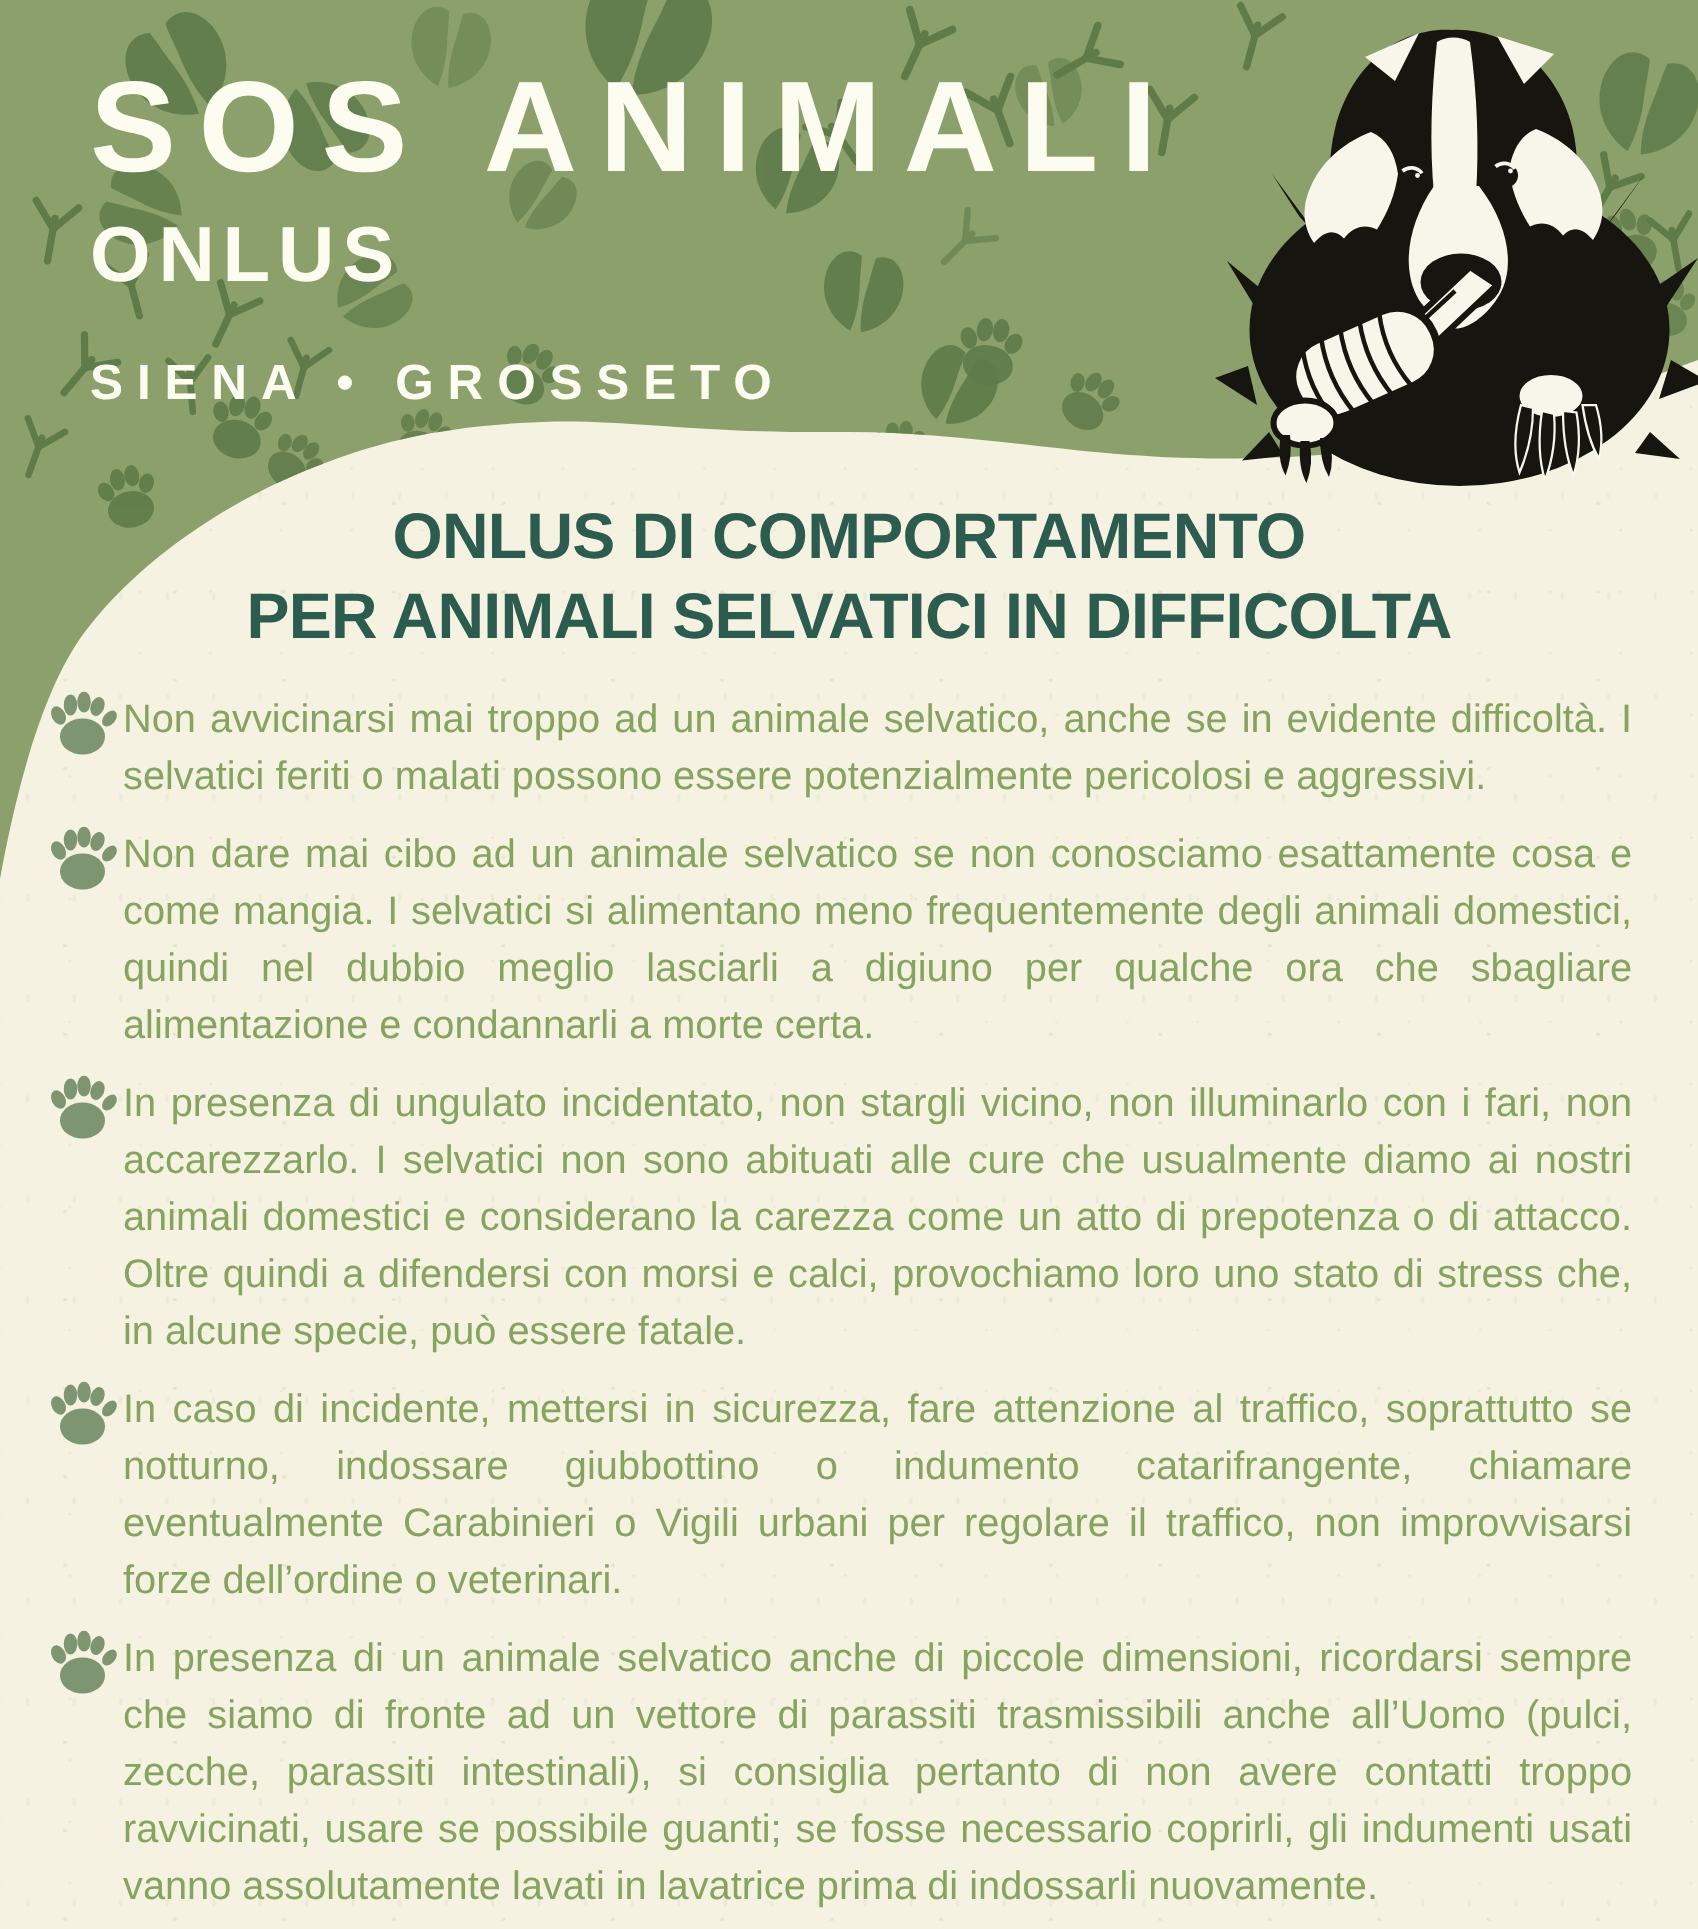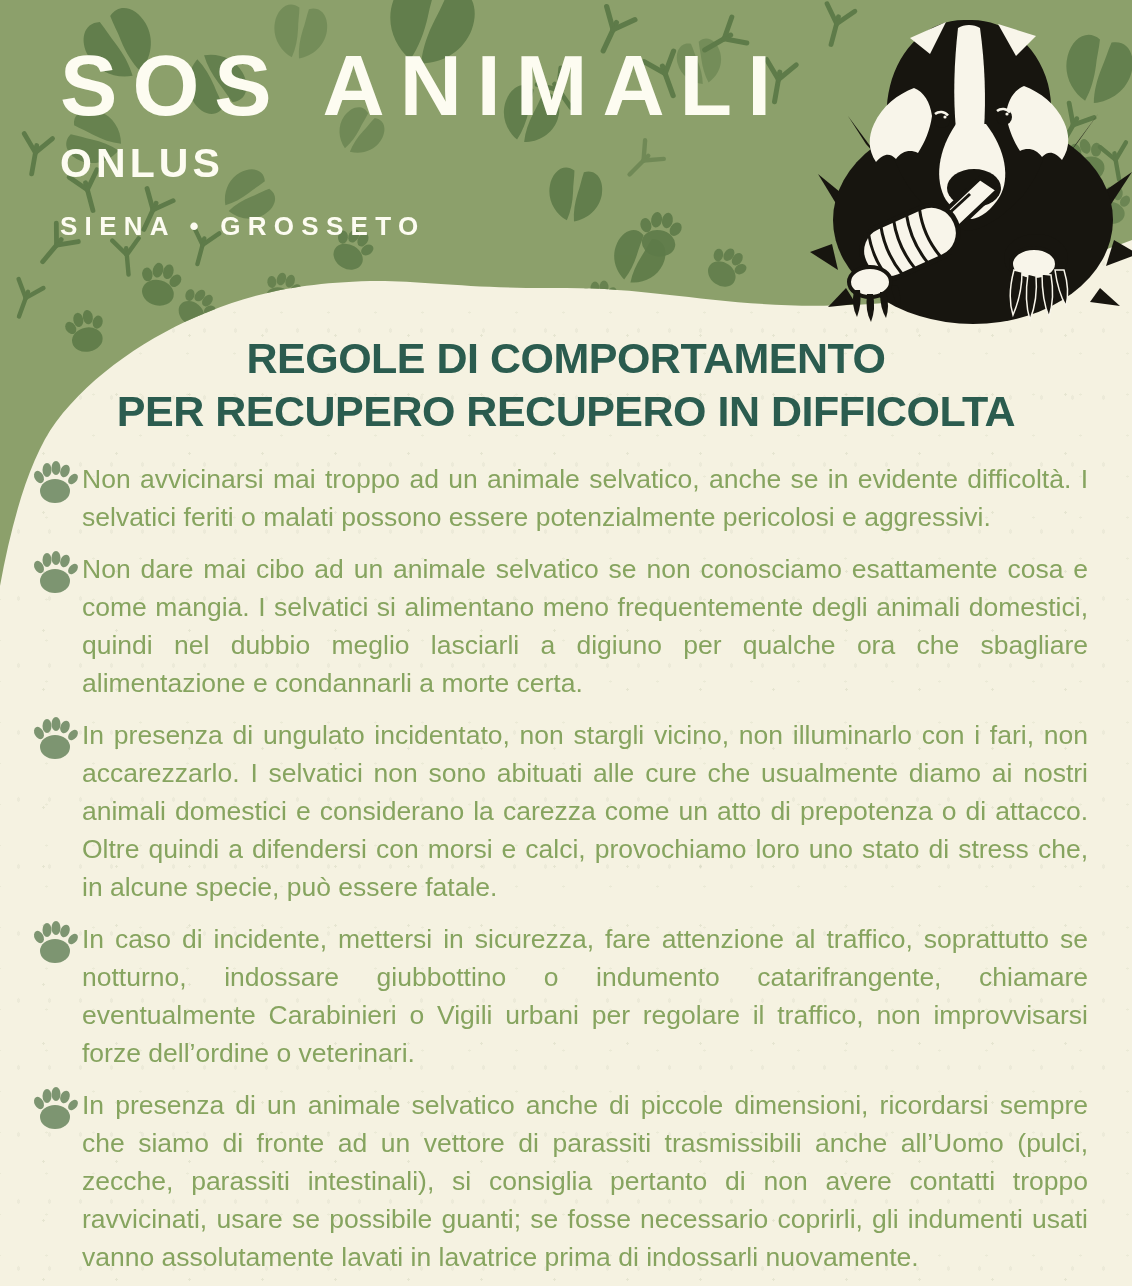--- a/index.html
+++ b/index.html
@@ -10,22 +10,22 @@
     background-image:
       radial-gradient(rgba(96,118,66,.10) 1.3px, transparent 1.6px),
       radial-gradient(rgba(96,118,66,.07) 1px, transparent 1.3px),
       radial-gradient(rgba(60,80,50,.05) 1.1px, transparent 1.4px);
     background-size:73px 59px, 47px 41px, 31px 67px;
     background-position:7px 11px, 23px 5px, 3px 29px;
   }
   .hero-bg{position:absolute;top:0;left:0;z-index:1;}
   .brand{position:absolute;left:60px;top:40px;z-index:3;color:#fdfcf1;}
   .brand-title{font-size:86px;font-weight:bold;letter-spacing:.175em;line-height:1.05;white-space:nowrap;}
-  .brand-sub{font-size:41px;font-weight:bold;letter-spacing:.10em;margin-top:10px;}
-  .brand-loc{font-size:26px;font-weight:bold;letter-spacing:.28em;margin-top:24px;white-space:nowrap;}
+  .brand-sub{font-size:52px;font-weight:bold;letter-spacing:.10em;margin-top:10px;}
+  .brand-loc{font-size:33px;font-weight:bold;letter-spacing:.28em;margin-top:36px;white-space:nowrap;}
   .heading{
     position:absolute;top:332px;left:0;right:0;z-index:3;text-align:center;
     color:#2b5c4f;font-weight:bold;font-size:43px;line-height:1.24;letter-spacing:-0.5px;
   }
   .rules{position:absolute;top:460px;left:30px;right:44px;z-index:3;}
   .rule{display:flex;gap:2px;margin-bottom:14px;align-items:flex-start;}
   .rule .pawicon{flex:0 0 50px;margin-top:1px;}
   .rule p{
     margin:0;flex:1;text-align:justify;color:#86a45f;
     font-size:26.5px;line-height:38px;
@@ -168,22 +168,22 @@
     </g>
   </svg>
 
   <div class="brand">
     <div class="brand-title">SOS ANIMALI</div>
     <div class="brand-sub">ONLUS</div>
     <div class="brand-loc">SIENA • GROSSETO</div>
   </div>
 
   <div class="heading">
-    <div>REGOLE DI COMPORTAMENTO</div>
-    <div>PER RECUPERO RECUPERO IN DIFFICOLTA</div>
+    <div>ONLUS DI COMPORTAMENTO</div>
+    <div>PER ANIMALI SELVATICI IN DIFFICOLTA</div>
   </div>
 
   <div class="rules">
 
     <div class="rule">
       <svg class="pawicon" width="50" height="46" viewBox="0 0 50 46" aria-hidden="true">
         <g fill="#7d9571">
             <ellipse cx="25" cy="30" rx="15" ry="12"></ellipse>
             <ellipse cx="9" cy="16" rx="4.5" ry="6.5" transform="rotate(-28 9 16)"></ellipse>
             <ellipse cx="17" cy="9" rx="4.5" ry="7"></ellipse>

